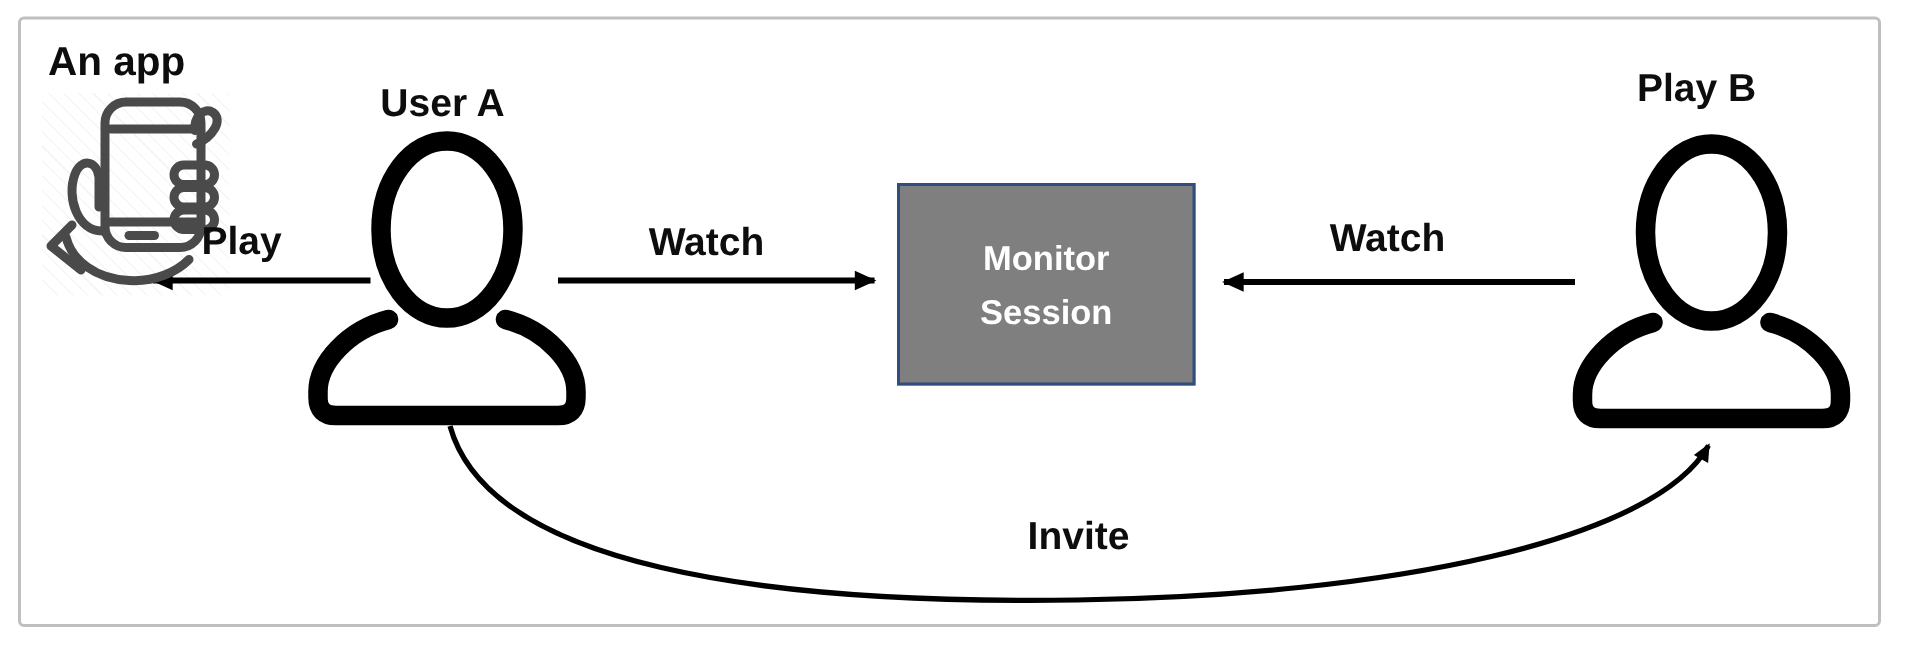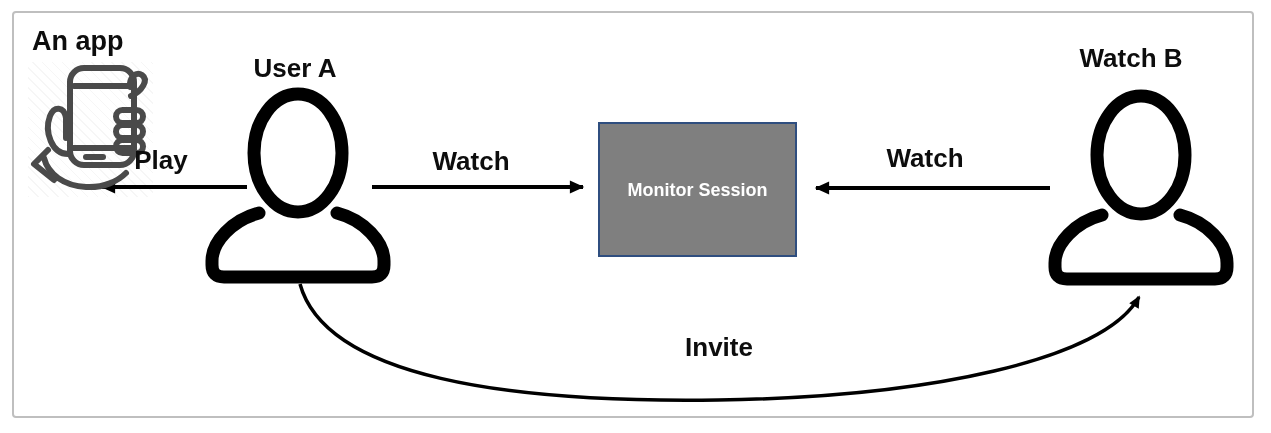--- a/index.html
+++ b/index.html
@@ -35,21 +35,21 @@
     width: 199px; height: 135px;
     box-sizing: border-box;
     background: #7F7F7F;
     border: 2px solid #2F4E7F;
     display: flex;
     align-items: center;
     justify-content: center;
     text-align: center;
     color: #ffffff;
     font-weight: bold;
-    font-size: 18px;
+    font-size: 23px;
     line-height: 36px;
     padding: 0 24px;
   }
   .app-icon-wrap {
     position: absolute;
     left: 28px; top: 62px;
     width: 125px; height: 135px;
     background: repeating-linear-gradient(45deg, rgba(0,0,0,0.035) 0 1px, transparent 1px 7px);
   }
   .pstroke { fill: none; stroke: #000000; stroke-width: 13; stroke-linecap: round; stroke-linejoin: round; }
@@ -109,23 +109,23 @@
   </div>
 
   <div class="monitor-box">
     <span>Monitor Session</span>
   </div>
 
   <div class="lbl app-title" style="left:32px; top:27px;">An app</div>
 
   <div class="lbl centered" style="left:295px; top:54px;">User A</div>
 
-  <div class="lbl centered" style="left:1131px; top:44px;">Watch B</div>
+  <div class="lbl centered" style="left:1131px; top:44px;">Play B</div>
 
   <div class="lbl centered" style="left:161px; top:146px;text-align:center;">Play</div>
 
   <div class="lbl centered" style="left:471px; top:147px;">Watch</div>
 
   <div class="lbl centered" style="left:925px; top:144px;">Watch</div>
 
-  <div class="lbl centered" style="left:719px; top:333px;">Invite</div>
+  <div class="lbl centered" style="left:719px; top:343px;">Invite</div>
 
 </div>
 
 </body></html>

